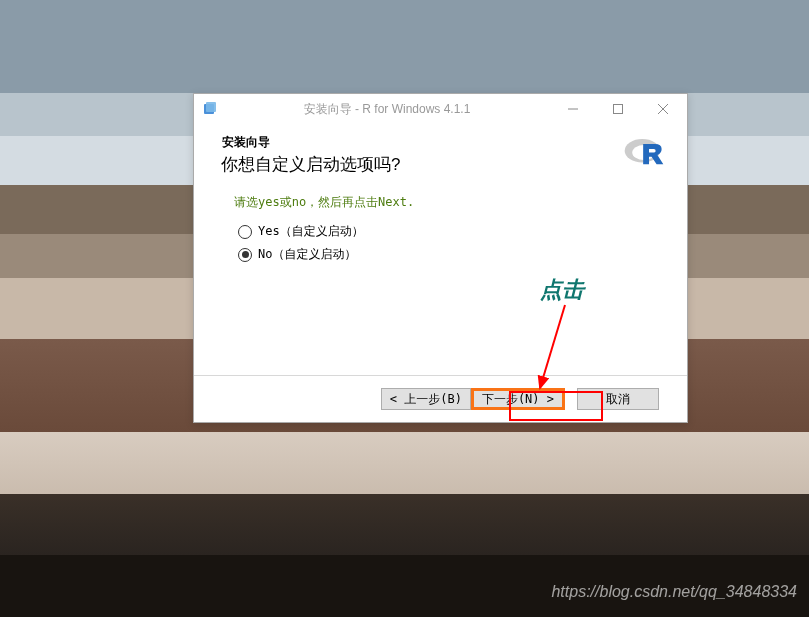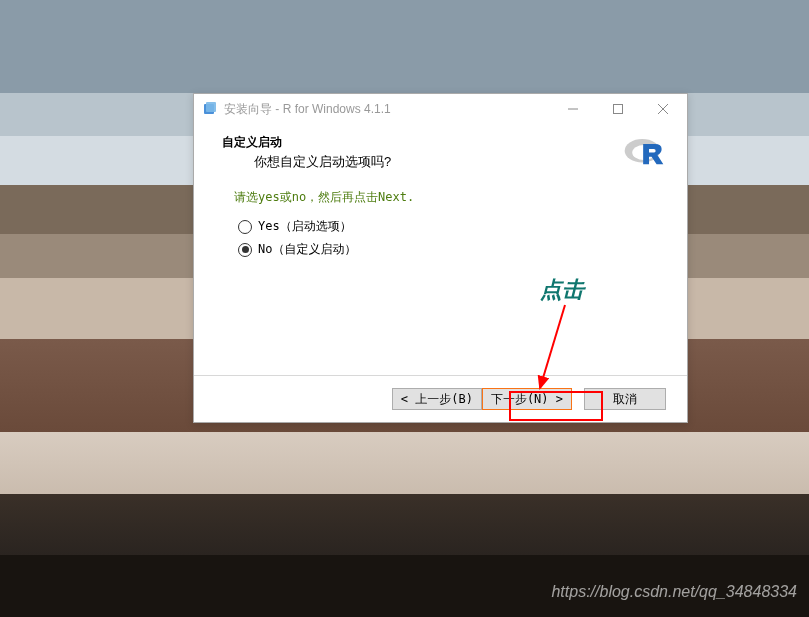--- a/index.html
+++ b/index.html
@@ -35,20 +35,21 @@
     }
     
     .titlebar {
       height: 30px;
       display: flex;
       align-items: center;
       padding: 0 2px 0 8px;
       background: #ffffff;
       color: #999999;
       font-size: 12px;
+      text-align: center;
     }
     .titlebar-icon {
       width: 16px;
       height: 16px;
       margin-right: 6px;
       display: inline-flex;
       align-items: center;
       justify-content: center;
     }
     .titlebar-text { flex: 1; }
@@ -75,23 +76,23 @@
       margin-bottom: 18px;
     }
     .heading-text { flex: 1; }
     .heading-title {
       font-weight: bold;
       font-size: 12px;
       color: #000;
       margin-left: 8px;
     }
     .heading-sub {
-      font-size: 13px;
+      font-size: 17px;
       color: #000;
-      margin-left: 40px;
+      margin-left: 7px;
       margin-top: 2px;
     }
     .r-logo {
       width: 42px;
       height: 32px;
       margin-right: 2px;
     }
     
     .instruction {
       font-size: 12px;
@@ -136,37 +137,37 @@
       right: 0;
       height: 1px;
       background: #d8d8d8;
     }
     
     .button-bar {
       height: 46px;
       display: flex;
       align-items: center;
       justify-content: flex-end;
-      padding: 0 21px;
+      padding: 0 28px;
       gap: 0;
     }
     .dlg-btn {
       height: 22px;
       min-width: 82px;
       border: 1px solid #adadad;
       background: #e1e1e1;
       font-size: 12px;
       display: flex;
       align-items: center;
       justify-content: center;
       font-family: "SimSun", monospace;
       padding: 0 8px;
     }
     .dlg-btn.default {
-      border: 1px solid #f97316;
+      border: 3px solid #f97316;
       background: #e1e1e1;
     }
     
     .highlight-box {
       position: absolute;
       left: 509px;
       top: 391px;
       width: 94px;
       height: 30px;
       border: 2px solid #ff0000;
@@ -229,38 +230,38 @@
             <line x1="0" y1="0" x2="10" y2="10" stroke="#888"></line>
             <line x1="10" y1="0" x2="0" y2="10" stroke="#888"></line>
           </svg>
       </div>
     </div>
   </div>
 
   <div class="content">
     <div class="heading-row">
       <div class="heading-text">
-        <div class="heading-title">自定义启动</div>
+        <div class="heading-title">安装向导</div>
         <div class="heading-sub">你想自定义启动选项吗?</div>
       </div>
       <div class="r-logo">
         <svg viewBox="0 0 50 40">
           <ellipse cx="23" cy="20" rx="21" ry="14" fill="#cccccc"></ellipse>
           <ellipse cx="25" cy="22" rx="14" ry="9" fill="#ffffff"></ellipse>
           <path d="M 24 12 L 24 36 L 31 36 L 31 27 L 34 27 L 40 36 L 48 36 L 41 25 Q 46 23 46 18 Q 46 12 38 12 Z M 31 18 L 37 18 Q 39 18 39 20 Q 39 22 37 22 L 31 22 Z" fill="#2369bd"></path>
         </svg>
       </div>
     </div>
 
     <div class="instruction">请选yes或no，然后再点击Next.</div>
 
     <div class="radio-group">
       <div class="radio-item">
         <span class="radio-circle"></span>
-        <span>Yes（启动选项）</span>
+        <span>Yes（自定义启动）</span>
       </div>
       <div class="radio-item">
         <span class="radio-circle checked"></span>
         <span>No（自定义启动）</span>
       </div>
     </div>
 
     <div class="separator"></div>
   </div>
 

